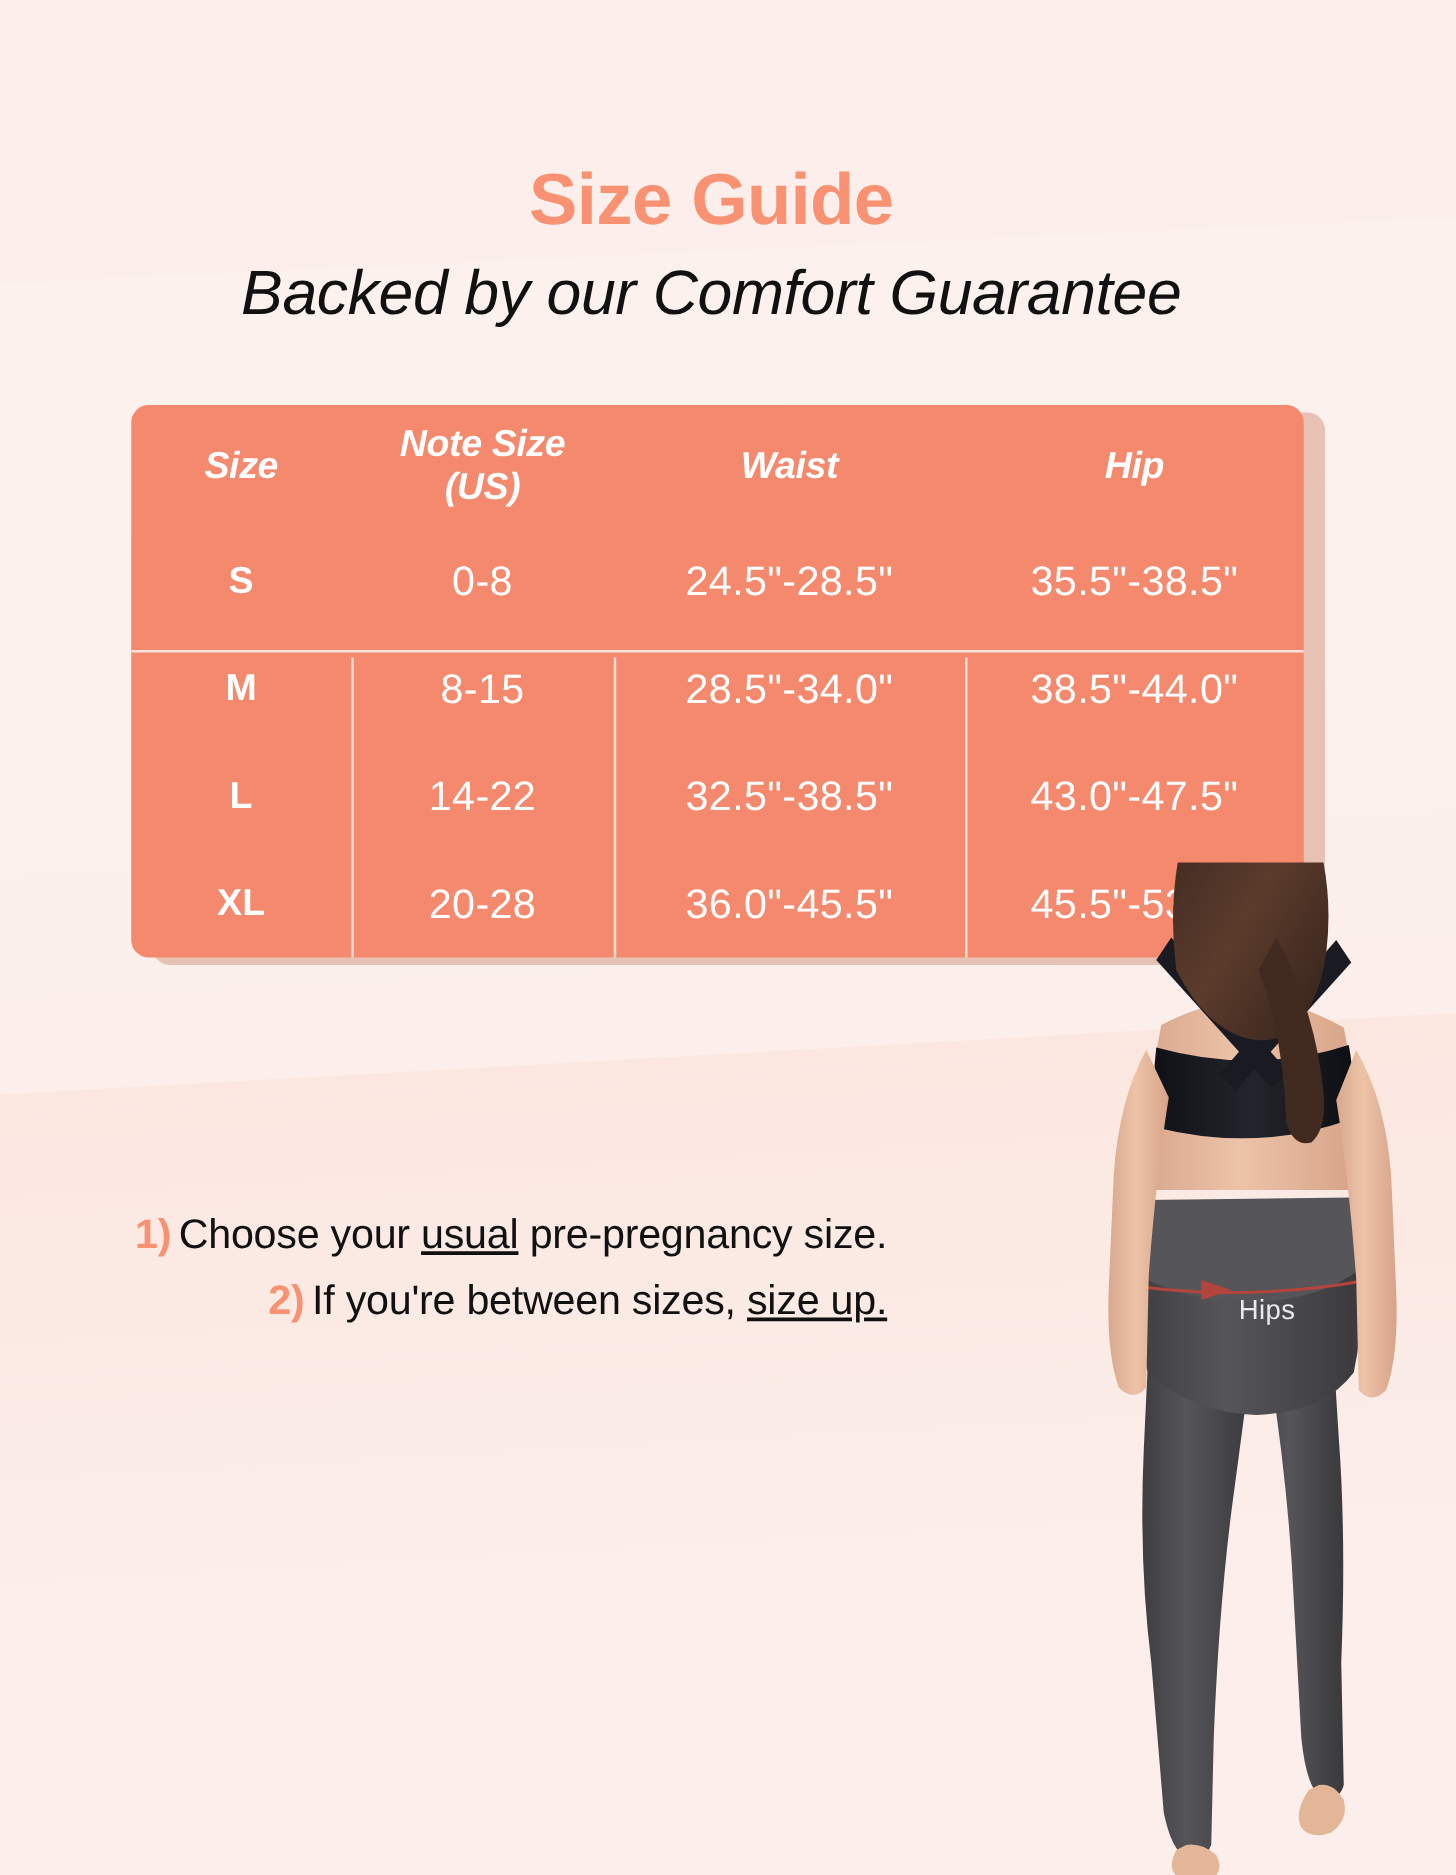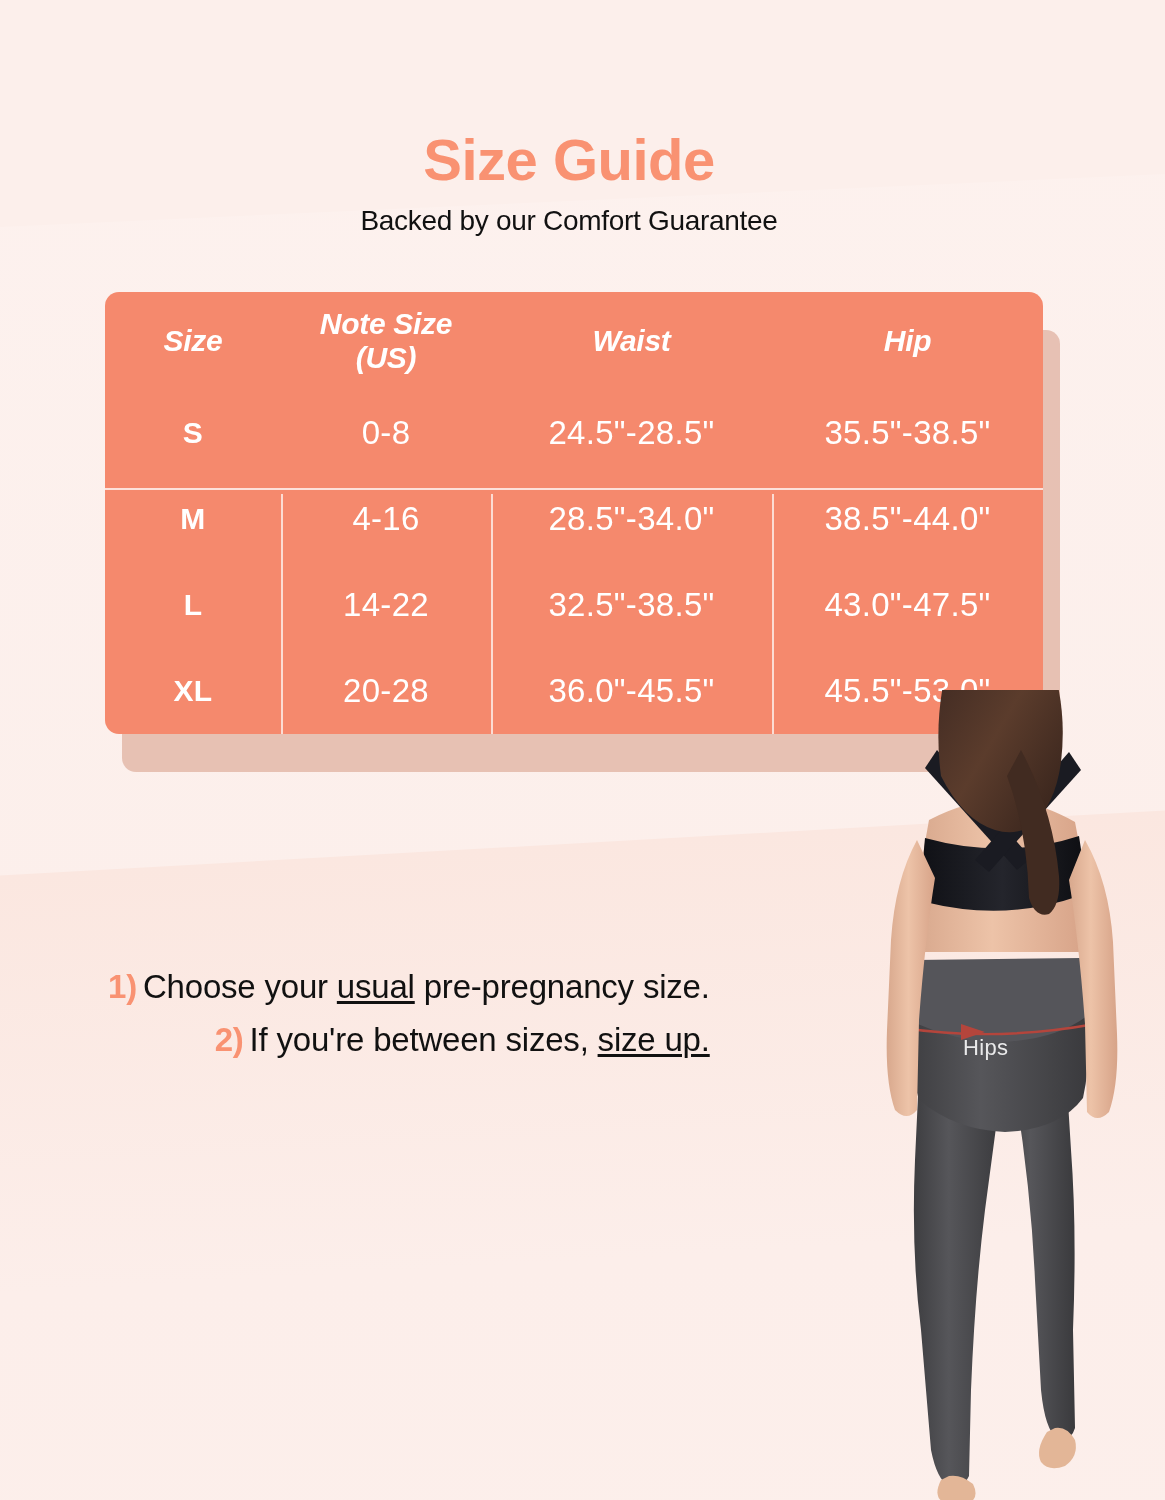--- a/index.html
+++ b/index.html
@@ -26,31 +26,32 @@
     opacity:.7;
   }
 
   
   #header { position:absolute; left:0; top:130px; width:1138px; text-align:center; z-index:6; }
   #title {
     font-size:58px; font-weight:700; color:#f99272;
     letter-spacing:-.5px; line-height:1.05;
   }
   #subtitle {
-    margin-top:14px; font-size:28px; font-weight:400; color:#111;
+    margin-top:14px; font-size:50px; font-weight:400; color:#111;
     letter-spacing:-.3px;
+    font-style:italic;
   }
 
   
   #table-shadow {
     position:absolute; left:122px; top:330px; width:938px; height:442px;
     background:#e3b8a9; border-radius:14px; opacity:.85; z-index:3;
   }
   #size-table {
-    position:absolute; left:105px; top:292px; width:938px; height:442px;
+    position:absolute; left:105px; top:324px; width:938px; height:442px;
     background:#f5896d; border-radius:14px; overflow:hidden; z-index:5;
     display:flex; flex-direction:column;
   }
   .trow { display:flex; width:100%; }
   #thead { height:98px; }
   .tcell {
     display:flex; align-items:center; justify-content:center; text-align:center;
     color:#fff; position:relative;
   }
   .c0 { width:176px; }
@@ -88,21 +89,21 @@
     letter-spacing:-.2px;
     text-align:right;
   }
   .note-num { color:#f99272; font-weight:700; margin-right:6px; }
   .u { text-decoration:underline; text-underline-offset:3px; }
 
   
   #model { position:absolute; left:845px; top:690px; width:320px; height:810px; z-index:8; }
   #model svg { display:block; }
   #hips-label {
-    position:absolute; left:963px; top:1035px; z-index:9;
+    position:absolute; left:991px; top:1035px; z-index:9;
     color:#e9e9ea; font-size:22px; font-weight:500; letter-spacing:.3px;
   }
 </style>
 </head>
 <body>
 
 <div id="bg-base"></div>
 <div id="bg-band2"></div>
 <div id="bg-band"></div>
 
@@ -141,21 +142,21 @@
 
     <div class="trow">
       <div class="tcell c0">S</div>
       <div class="tcell c1">0-8</div>
       <div class="tcell c2">24.5"-28.5"</div>
       <div class="tcell c3">35.5"-38.5"</div>
     </div>
 
     <div class="trow">
       <div class="tcell c0">M</div>
-      <div class="tcell c1">4-16</div>
+      <div class="tcell c1">8-15</div>
       <div class="tcell c2">28.5"-34.0"</div>
       <div class="tcell c3">38.5"-44.0"</div>
     </div>
 
     <div class="trow">
       <div class="tcell c0">L</div>
       <div class="tcell c1">14-22</div>
       <div class="tcell c2">32.5"-38.5"</div>
       <div class="tcell c3">43.0"-47.5"</div>
     </div>

